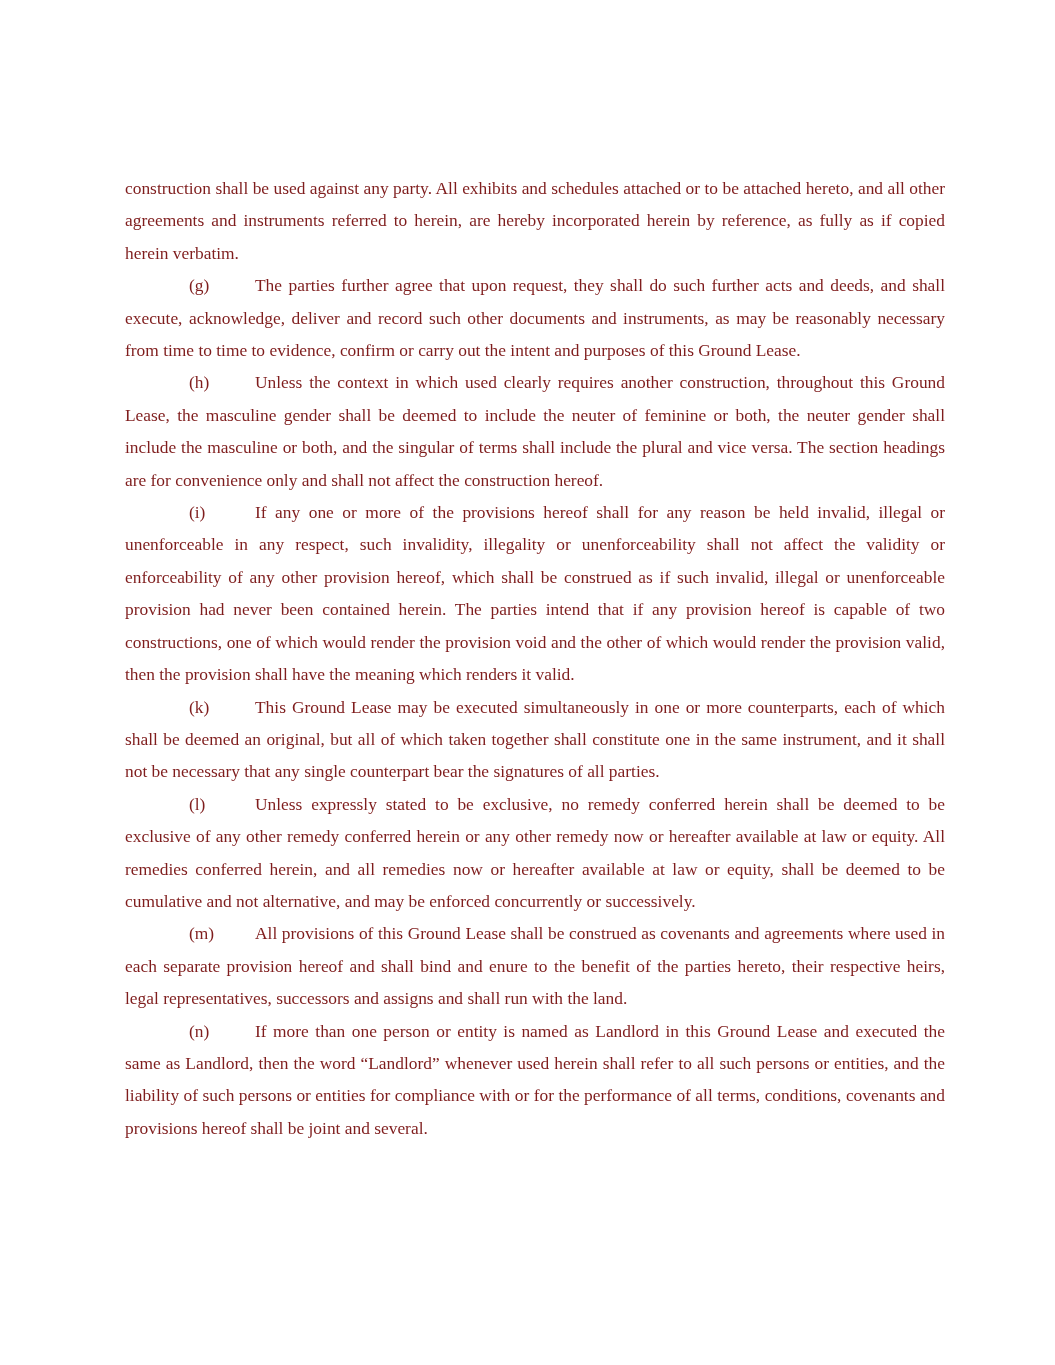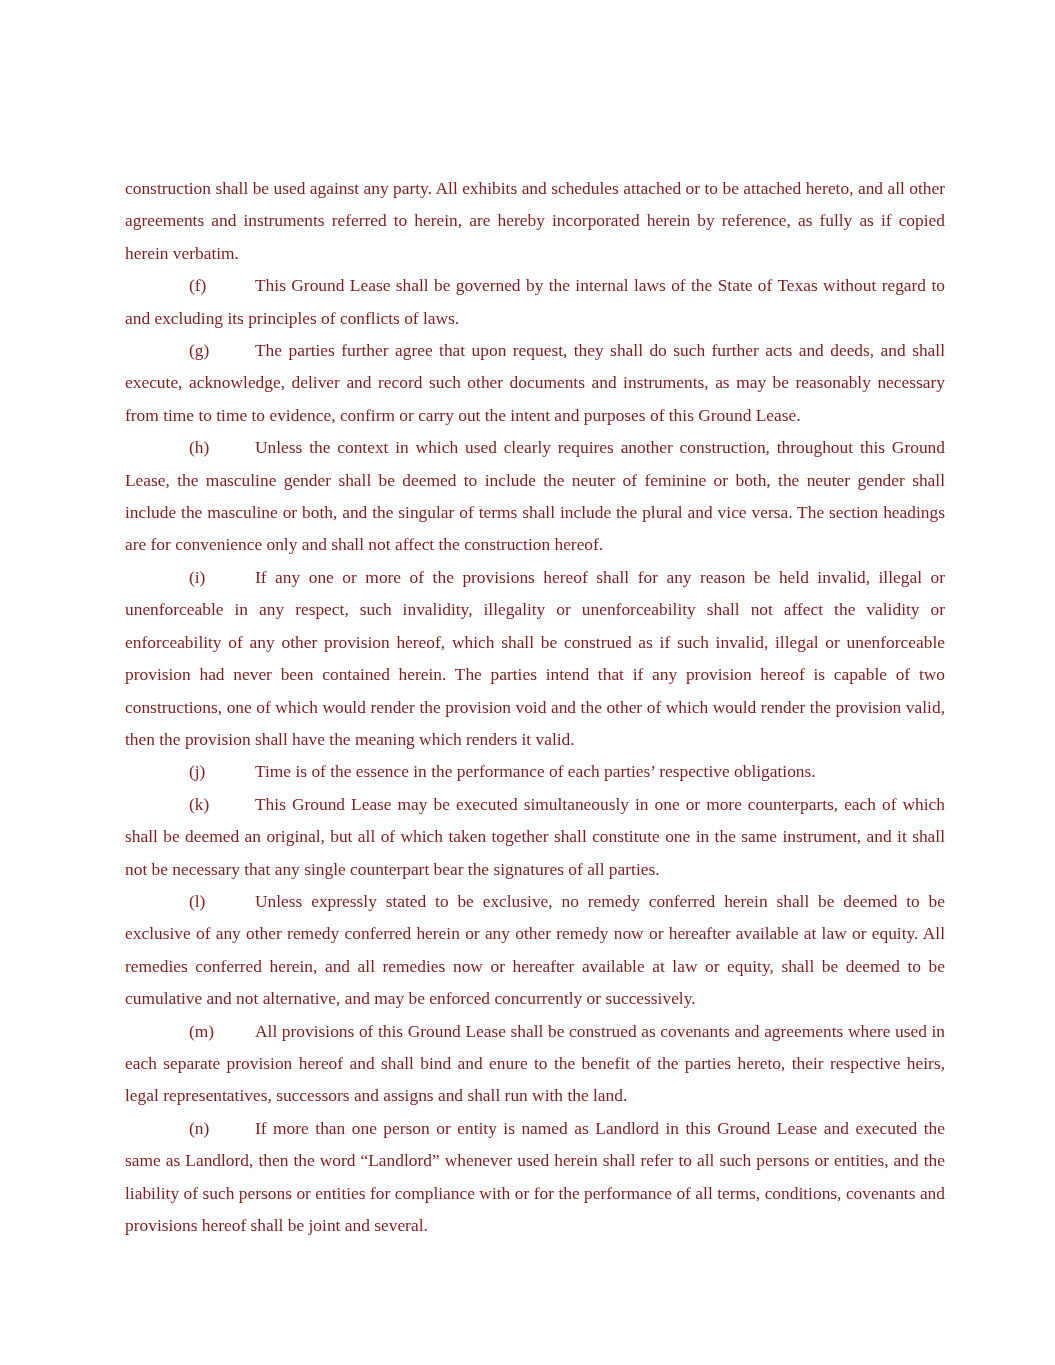--- a/index.html
+++ b/index.html
@@ -41,39 +41,33 @@
     }
   </style>
 </head>
 <body>
 
 <div class="page">
   <p class="para continuation">
     <span class="text">construction shall be used against any party.  All exhibits and schedules attached or to be attached hereto, and all other agreements and instruments referred to herein, are hereby incorporated herein by reference, as fully as if copied herein verbatim.</span>
   </p>
 
-  <p class="para indented">
-    <span class="marker">(f)</span><span class="text">This Ground Lease shall be governed by the internal laws of the State of Texas without regard to and excluding its principles of conflicts of laws.</span>
-  </p>
 
   <p class="para indented">
     <span class="marker">(g)</span><span class="text">The parties further agree that upon request, they shall do such further acts and deeds, and shall execute, acknowledge, deliver and record such other documents and instruments, as may be reasonably necessary from time to time to evidence, confirm or carry out the intent and purposes of this Ground Lease.</span>
   </p>
 
   <p class="para indented">
     <span class="marker">(h)</span><span class="text">Unless the context in which used clearly requires another construction, throughout this Ground Lease, the masculine gender shall be deemed to include the neuter of feminine or both, the neuter gender shall include the masculine or both, and the singular of terms shall include the plural and vice versa. The section headings are for convenience only and shall not affect the construction hereof.</span>
   </p>
 
   <p class="para indented">
     <span class="marker">(i)</span><span class="text">If any one or more of the provisions hereof shall for any reason be held invalid, illegal or unenforceable in any respect, such invalidity, illegality or unenforceability shall not affect the validity or enforceability of any other provision hereof, which shall be construed as if such invalid, illegal or unenforceable provision had never been contained herein. The parties intend that if any provision hereof is capable of two constructions, one of which would render the provision void and the other of which would render the provision valid, then the provision shall have the meaning which renders it valid.</span>
   </p>
 
-  <p class="para indented">
-    <span class="marker">(j)</span><span class="text">Time is of the essence in the performance of each parties’ respective obligations.</span>
-  </p>
 
   <p class="para indented">
     <span class="marker">(k)</span><span class="text">This Ground Lease may be executed simultaneously in one or more counterparts, each of which shall be deemed an original, but all of which taken together shall constitute one in the same instrument, and it shall not be necessary that any single counterpart bear the signatures of all parties.</span>
   </p>
 
   <p class="para indented">
     <span class="marker">(l)</span><span class="text">Unless expressly stated to be exclusive, no remedy conferred herein shall be deemed to be exclusive of any other remedy conferred herein or any other remedy now or hereafter available at law or equity.  All remedies conferred herein, and all remedies now or hereafter available at law or equity, shall be deemed to be cumulative and not alternative, and may be enforced concurrently or successively.</span>
   </p>
 
   <p class="para indented">

